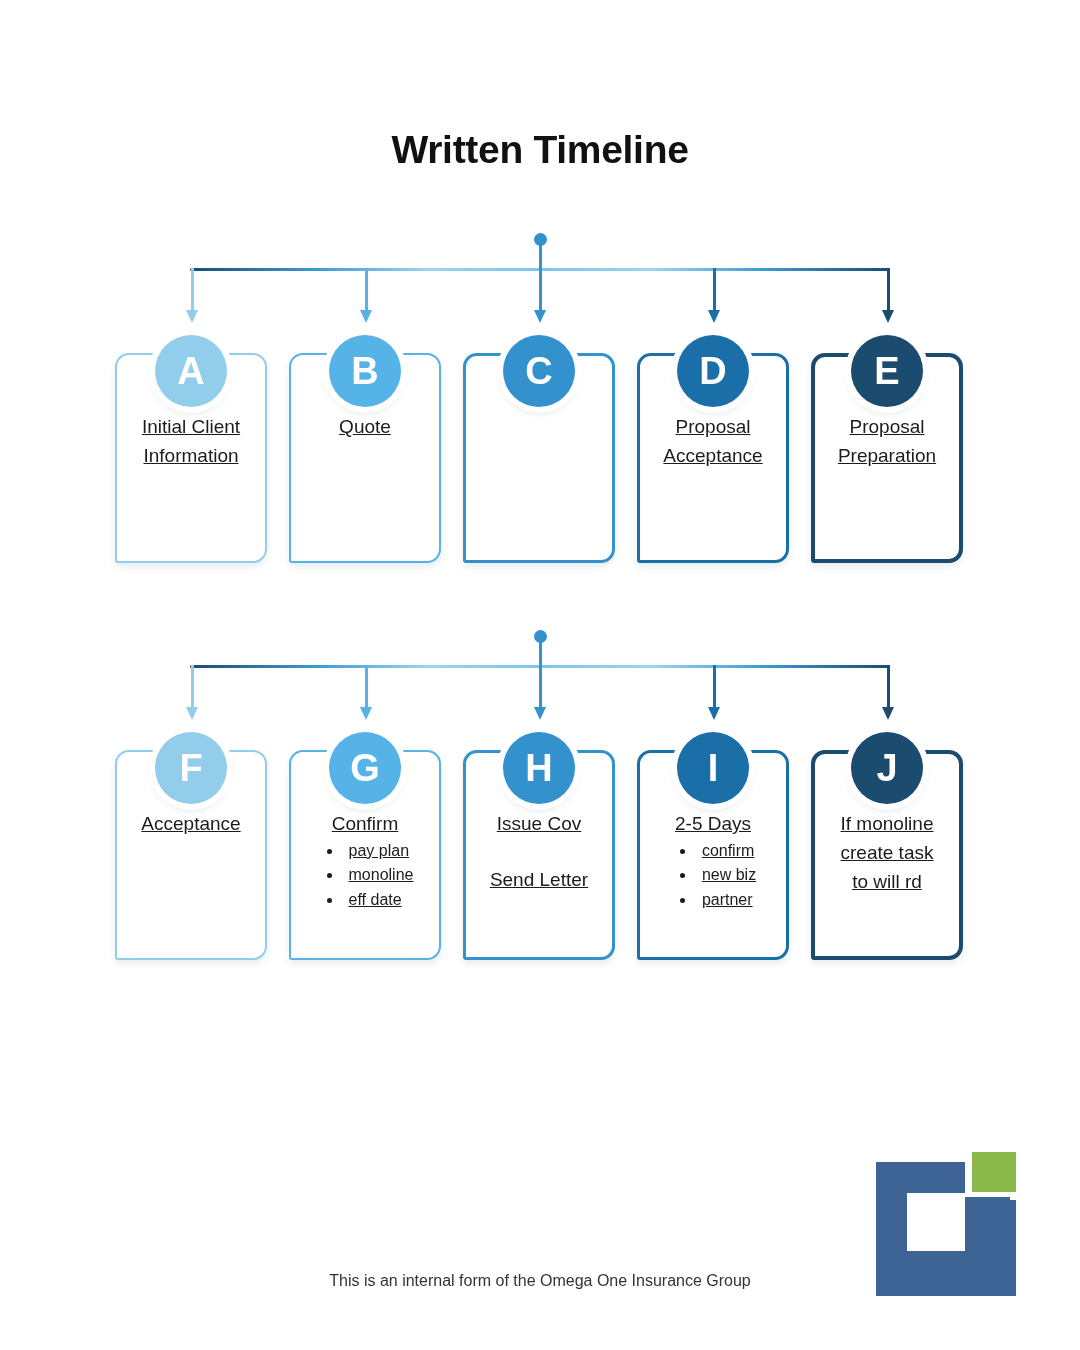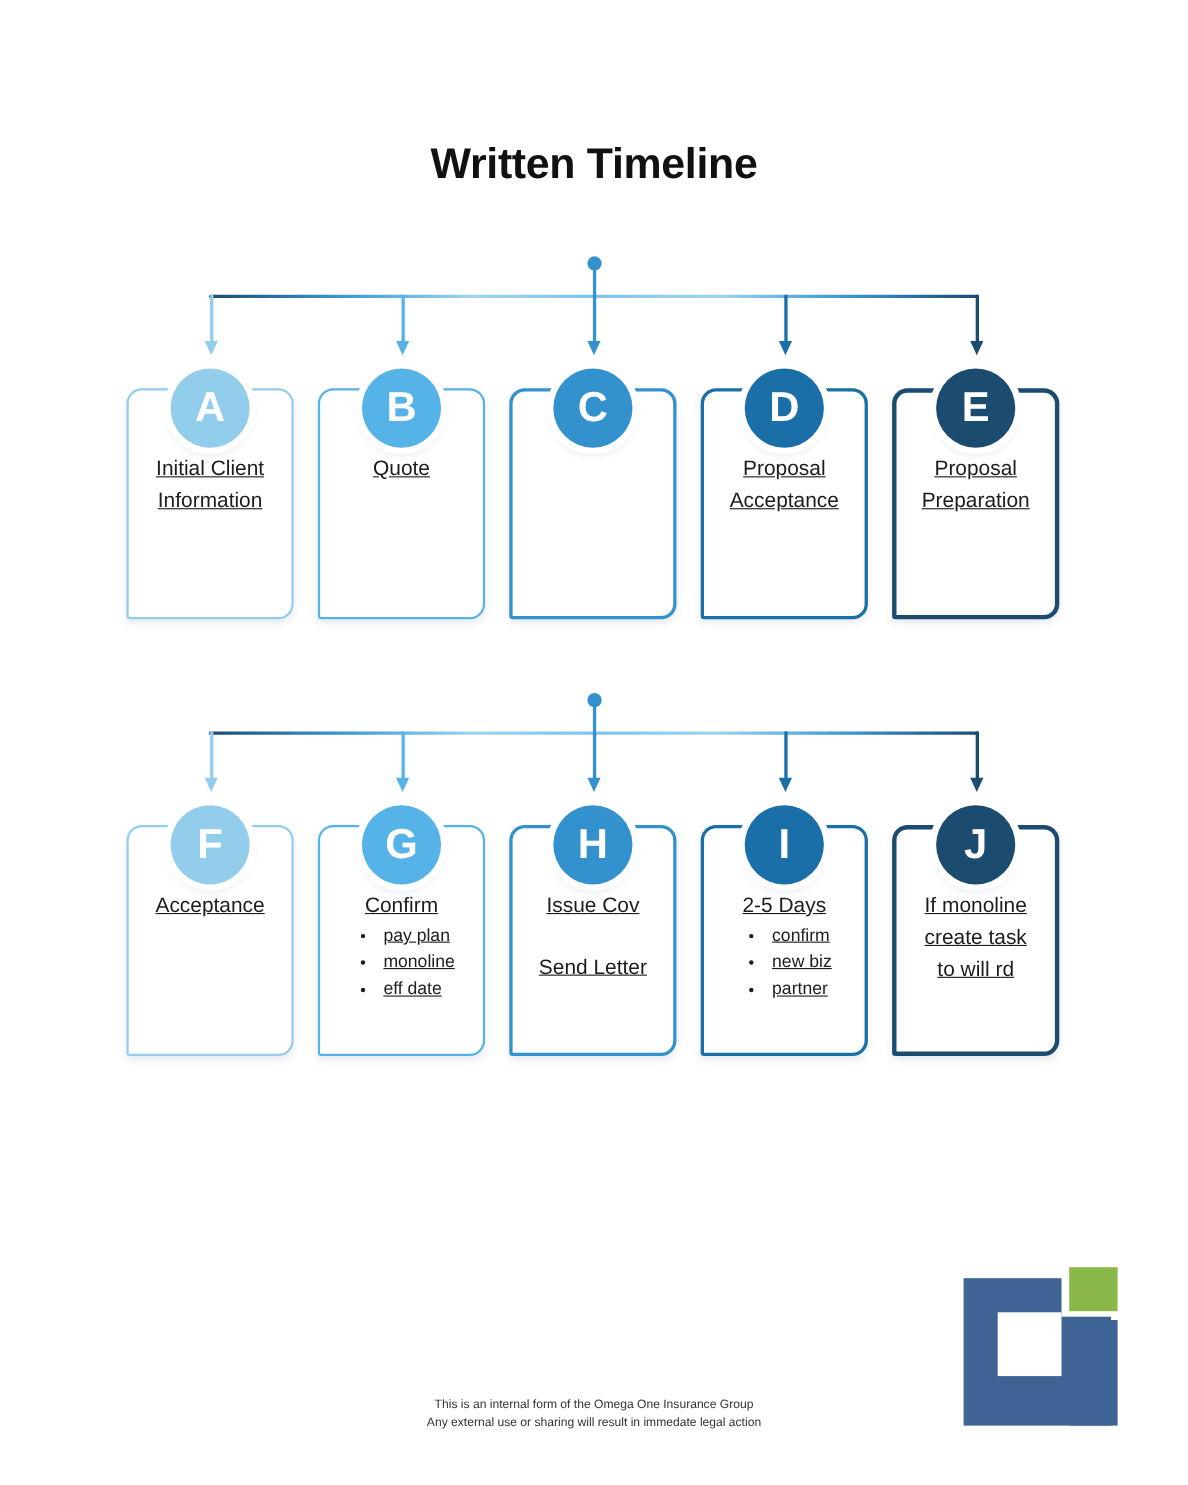--- a/index.html
+++ b/index.html
@@ -225,21 +225,21 @@
     background: #3d6494;
   }
 
   
   .footer {
     position: absolute;
     left: 0;
     top: 1270px;
     width: 1080px;
     text-align: center;
-    font-size: 11px;
+    font-size: 16px;
     line-height: 1.42;
     color: #333333;
   }
 </style>
 </head>
 <body>
 
 <div class="page">
 
   <div class="title">Written Timeline</div>
@@ -425,16 +425,15 @@
   <div class="logo">
     <div class="lg-main"></div>
     <div class="lg-notch"></div>
     <div class="lg-gap"></div>
     <div class="lg-bar"></div>
     <div class="lg-green"></div>
   </div>
 
   <div class="footer">
     <div>This is an internal form of the Omega One Insurance Group</div>
-    <div>Any external use or sharing will result in immedate legal action</div>
   </div>
 
 </div>
 
 </body></html>

